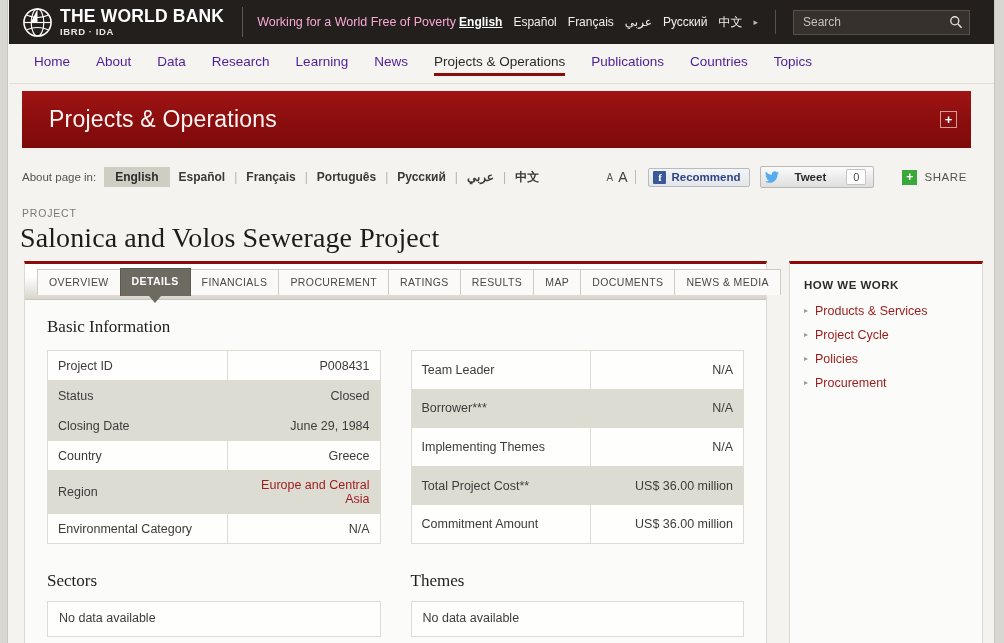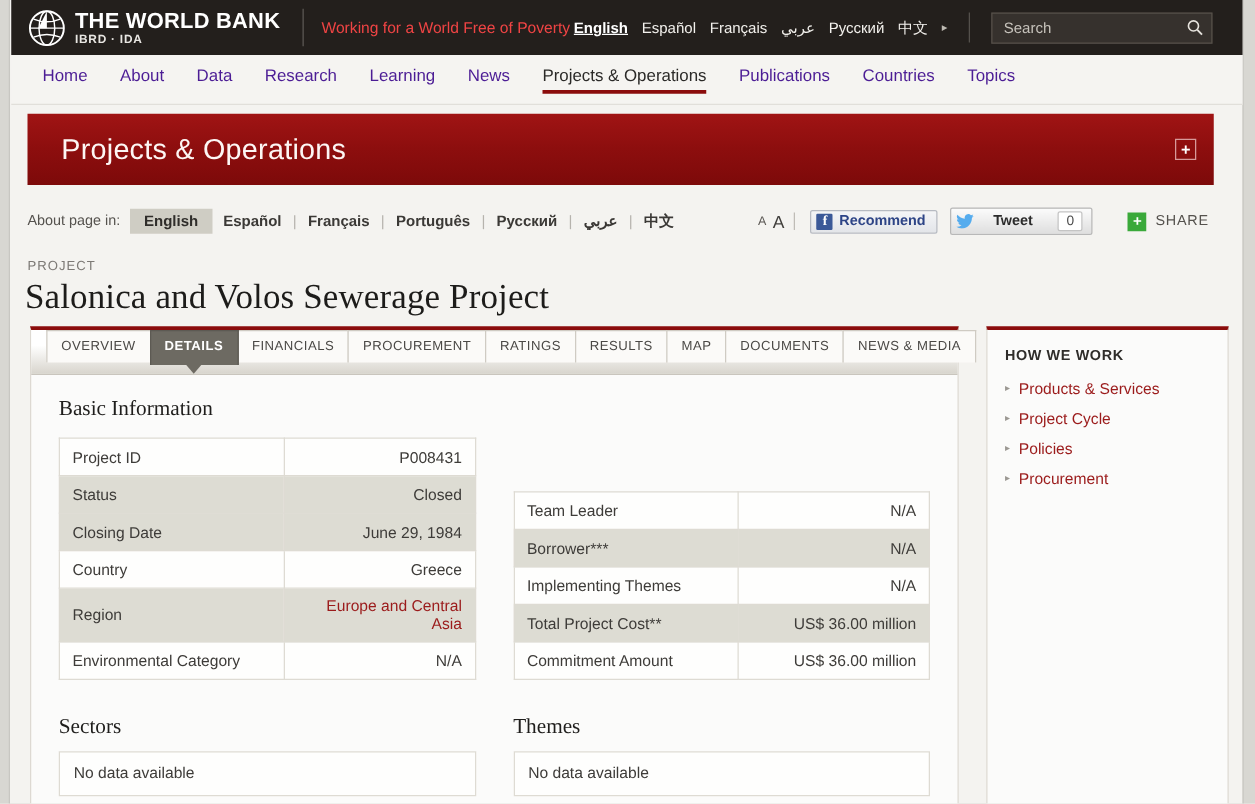--- a/index.html
+++ b/index.html
@@ -44,21 +44,21 @@
     font-size: 17.5px; font-weight: bold; letter-spacing: .2px;
     color: #ffffff; display: block;
   }
   .brand-sub {
     font-size: 9.5px; font-weight: bold; letter-spacing: .6px;
     color: #e8e6e2; display: block; margin-top: 2px;
   }
   .brand-div {
     width: 1px; height: 30px; background: #5d5954; margin: 0 14px 0 18px;
   }
-  .tagline { color: #ef4444; font-size: 12.5px; }
+  .tagline { color: #f9a8d4; font-size: 12.5px; }
 
   .lang-strip {
     margin-left: auto; display: flex; align-items: center; gap: 11px;
     font-size: 12px; padding-right: 10px;
   }
   .lang-strip a { color: #f2f0ec; text-decoration: none; }
   .lang-strip a.active { text-decoration: underline; font-weight: bold; color: #ffffff; }
   .lang-arrow { color: #bdb9b2; font-size: 9px; }
   .top-sep { width: 1px; height: 24px; background: #54504b; margin: 0 6px; }
 
@@ -179,21 +179,21 @@
     position: absolute; left: 24px; top: 261px; width: 743px; height: 382px;
     background: #fbfbfa;
     border-top: 3px solid #8b0c0c;
     border-left: 1px solid #ddd9d2;
     border-right: 1px solid #ddd9d2;
   }
   .tabbar {
     height: 36px;
     background: linear-gradient(to bottom, #ffffff 0%, #ffffff 35%, #d8d5cd 100%);
     border-bottom: 1px solid #c9c5bd;
-    display: flex; align-items: flex-start; padding-left: 12px;
+    display: flex; align-items: center; padding-left: 12px;
     position: relative;
   }
   .tab {
     font-size: 10.5px; color: #4a4845; letter-spacing: .4px;
     padding: 6px 11px 7px; background: #fbfaf8;
     border: 1px solid #cfcbc3; border-bottom: none;
     margin-right: -1px; position: relative; white-space: nowrap;
   }
   .tab.active {
     background: #6d6a62; color: #ffffff; font-weight: bold;
@@ -205,21 +205,21 @@
     border-left: 6px solid transparent;
     border-right: 6px solid transparent;
     border-top: 7px solid #6d6a62;
   }
 
   .panel-body { padding: 17px 22px 0 22px; }
   .sec-title {
     font-family: "Liberation Serif", serif;
     font-size: 17px; color: #1f1e1c; margin: 0 0 13px 0; font-weight: normal;
   }
-  .tables { display: flex; gap: 30px; align-items: flex-end; }
+  .tables { display: flex; gap: 30px; }
   .info-table { border-collapse: collapse; table-layout: fixed; }
   .info-table.left { width: 348px; }
   .info-table.right { width: 348px; }
   .info-table td {
     border: 1px solid #dedbd3;
     font-size: 12.5px; color: #3e3c39;
     padding: 7px 10px; height: 30px; vertical-align: middle;
   }
   .info-table td.k { width: 54%; text-align: left; }
   .info-table td.v { text-align: right; }

